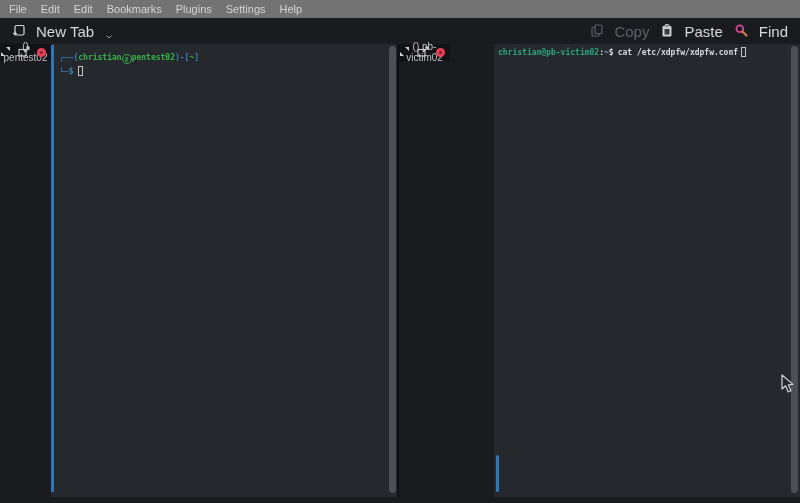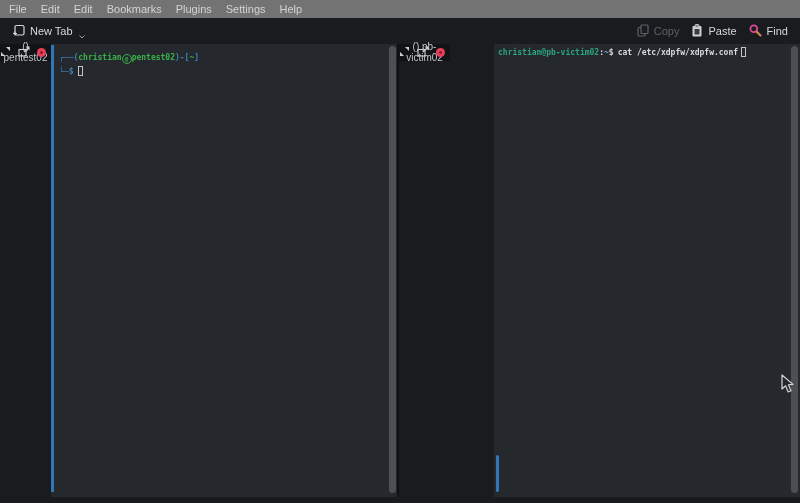--- a/index.html
+++ b/index.html
@@ -8,21 +8,21 @@
     font-family: "Liberation Sans", sans-serif;
     background:#1a1b1e;
     position:relative;
     overflow:hidden;
   }
   
   .menubar { height:18px; display:flex; align-items:center; padding-left:2px; background:#737373; }
   .menu-item { font-size:11px; color:#d3d4d6; padding:0 7px; cursor:default; }
   
   .toolbar { height:26px; display:flex; align-items:center; padding:0 6px; background:#1a1b1e; }
-  .tb-btn { display:flex; align-items:center; gap:5px; font-size:11px; color:#d6d7d9; padding:3px 6px; border-radius:3px; }
+  .tb-btn { display:flex; align-items:center; gap:11px; font-size:15px; color:#d6d7d9; padding:3px 6px; border-radius:3px; }
   .tb-btn.disabled { color:#5f6167; }
   .tb-spacer { flex:1; }
   .tiny-chevron { align-self:flex-end; margin-left:1px; margin-bottom:-2px; }
   
   .panes { display:flex; height:453px; }
   .pane { display:flex; flex-direction:row; position:relative; }
   .pane.left { width:397px; }
   .pane-divider { width:2px; background:#0f1013; }
   .pane.right { flex:1;gap:44px; }
   .pane-titlebar { height:17px; background:#121317; display:flex; align-items:center; position:relative; border-bottom:1px solid #0e0f11; }

